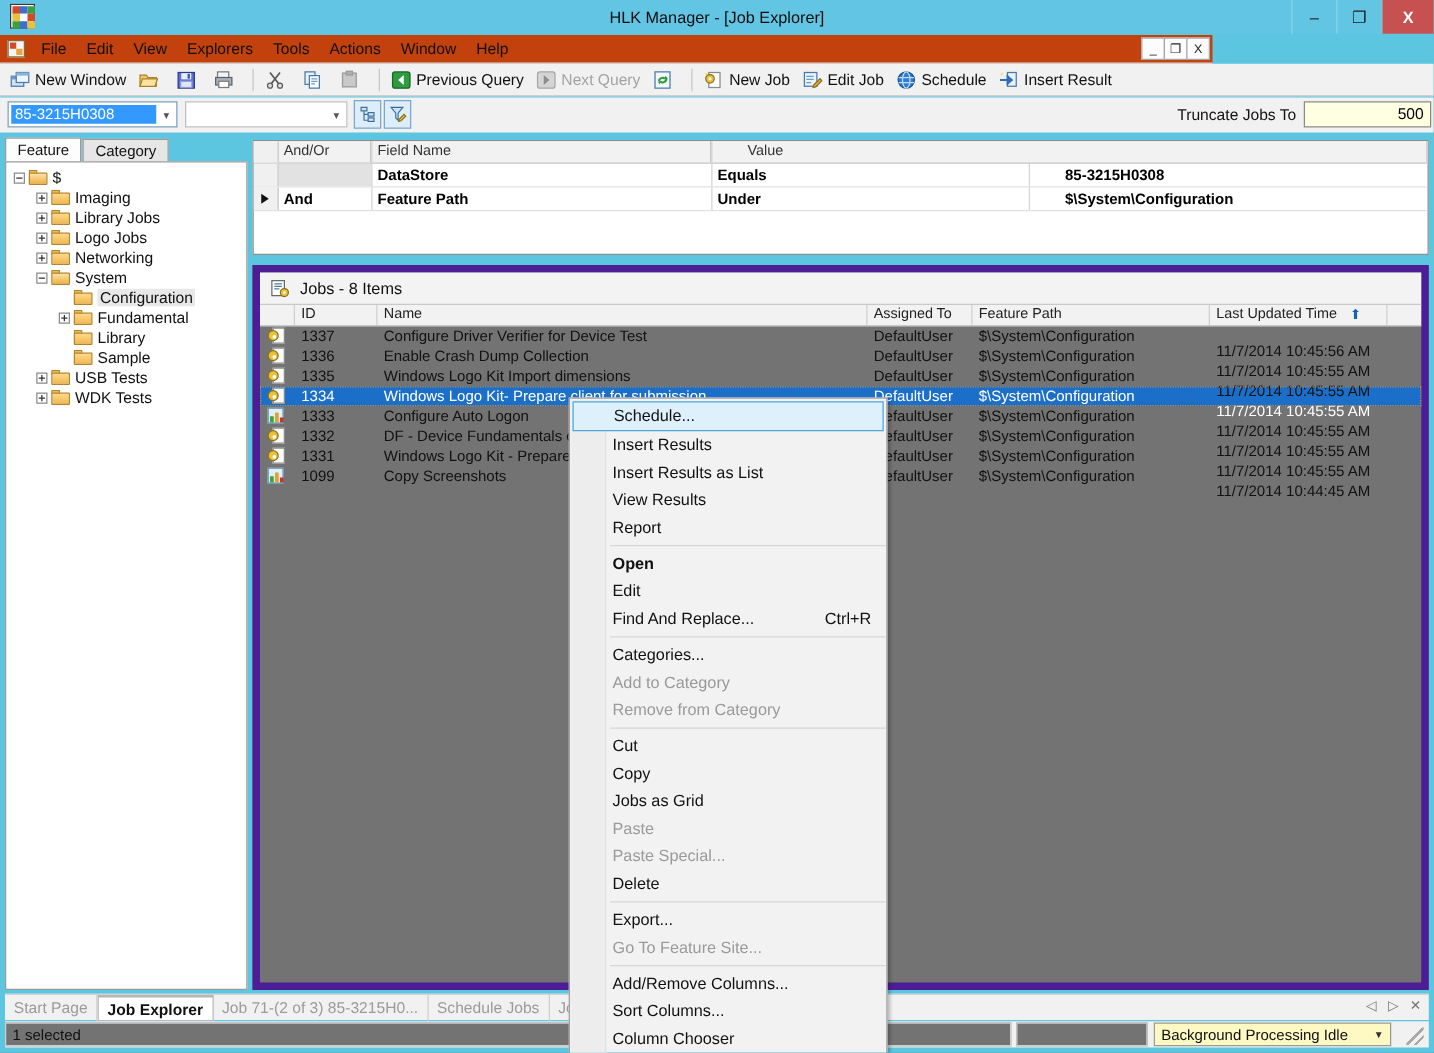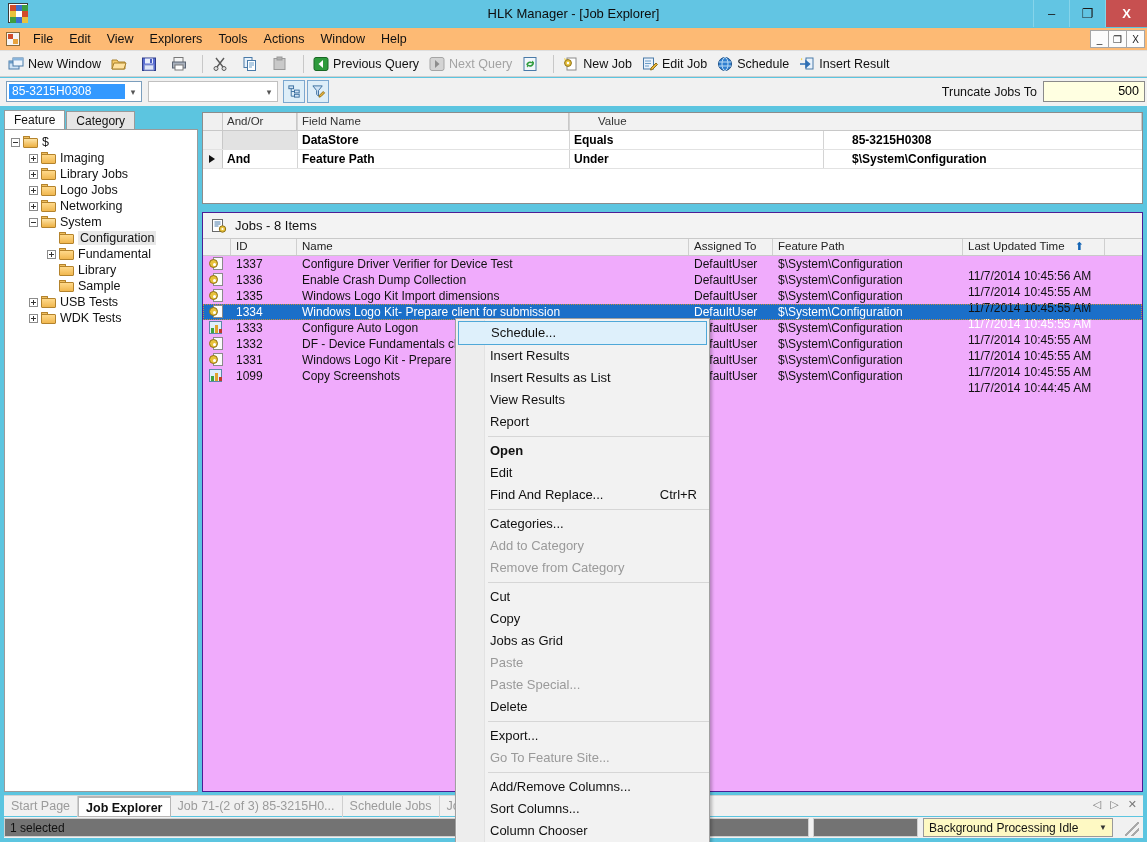--- a/index.html
+++ b/index.html
@@ -44,22 +44,22 @@
   .winbtn {
     width: 36px; height: 27px;
     display: flex; align-items: center; justify-content: center;
     font-size: 13px; color: #1a1a1a;
     border-left: 1px solid #86d4ea;
   }
   .winbtn.close { background: #c75050; color: #fff; width: 42px; font-weight: bold; }
 
   
   #menubar {
-    position: absolute; left: 0; top: 28px; width: 1147px; height: 23px;
-    background: #fdba74;
+    position: absolute; left: 0; top: 28px; width: 970px; height: 23px;
+    background: #c2410c;
     border-bottom: 1px solid #dedede;
     display: flex; align-items: center;
   }
   #menu-app-icon {
     width: 14px; height: 14px; margin-left: 6px; margin-right: 5px;
     background: #f5f5f5; border: 1px solid #8a6a3a;
     position: relative;
   }
   #menu-app-icon::before {
     content: ""; position: absolute; left: 1px; top: 1px; width: 5px; height: 5px; background: #d14b2a;
@@ -195,21 +195,21 @@
   }
   .qg-andor { width: 74px; }
   .qg-andor.shaded { background: #e2e2e2; }
   .qg-field { width: 272px; border-left: 1px solid #d4d4d4;}
   .qg-op { width: 254px; border-left: 1px solid #d4d4d4;}
   .qg-val { flex: 1; border-left: 1px solid #d4d4d4; padding-left: 28px;}
 
   
   #jobspanel {
     position: absolute; left: 202px; top: 212px; width: 941px; height: 580px;
-    background: #f0abfc; border: 1px solid #4c1d95;
+    background: #737373; border: 6px solid #4c1d95;
   }
   #jobs-caption {
     height: 26px; background: #f3f3f3; border-bottom: 1px solid #c9c9c9;
     display: flex; align-items: center; padding-left: 8px;
     font-size: 13px; color: #111;
   }
   #jobs-caption .capicon { width: 16px; height: 16px; margin-right: 8px; position: relative; }
   #jobs-header { display: flex; height: 17px; background: #f2f2f2; border-bottom: 1px solid #c9c9c9; }
   .jh {
     border-right: 1px solid #cfcfcf; padding: 1px 0 0 5px;

